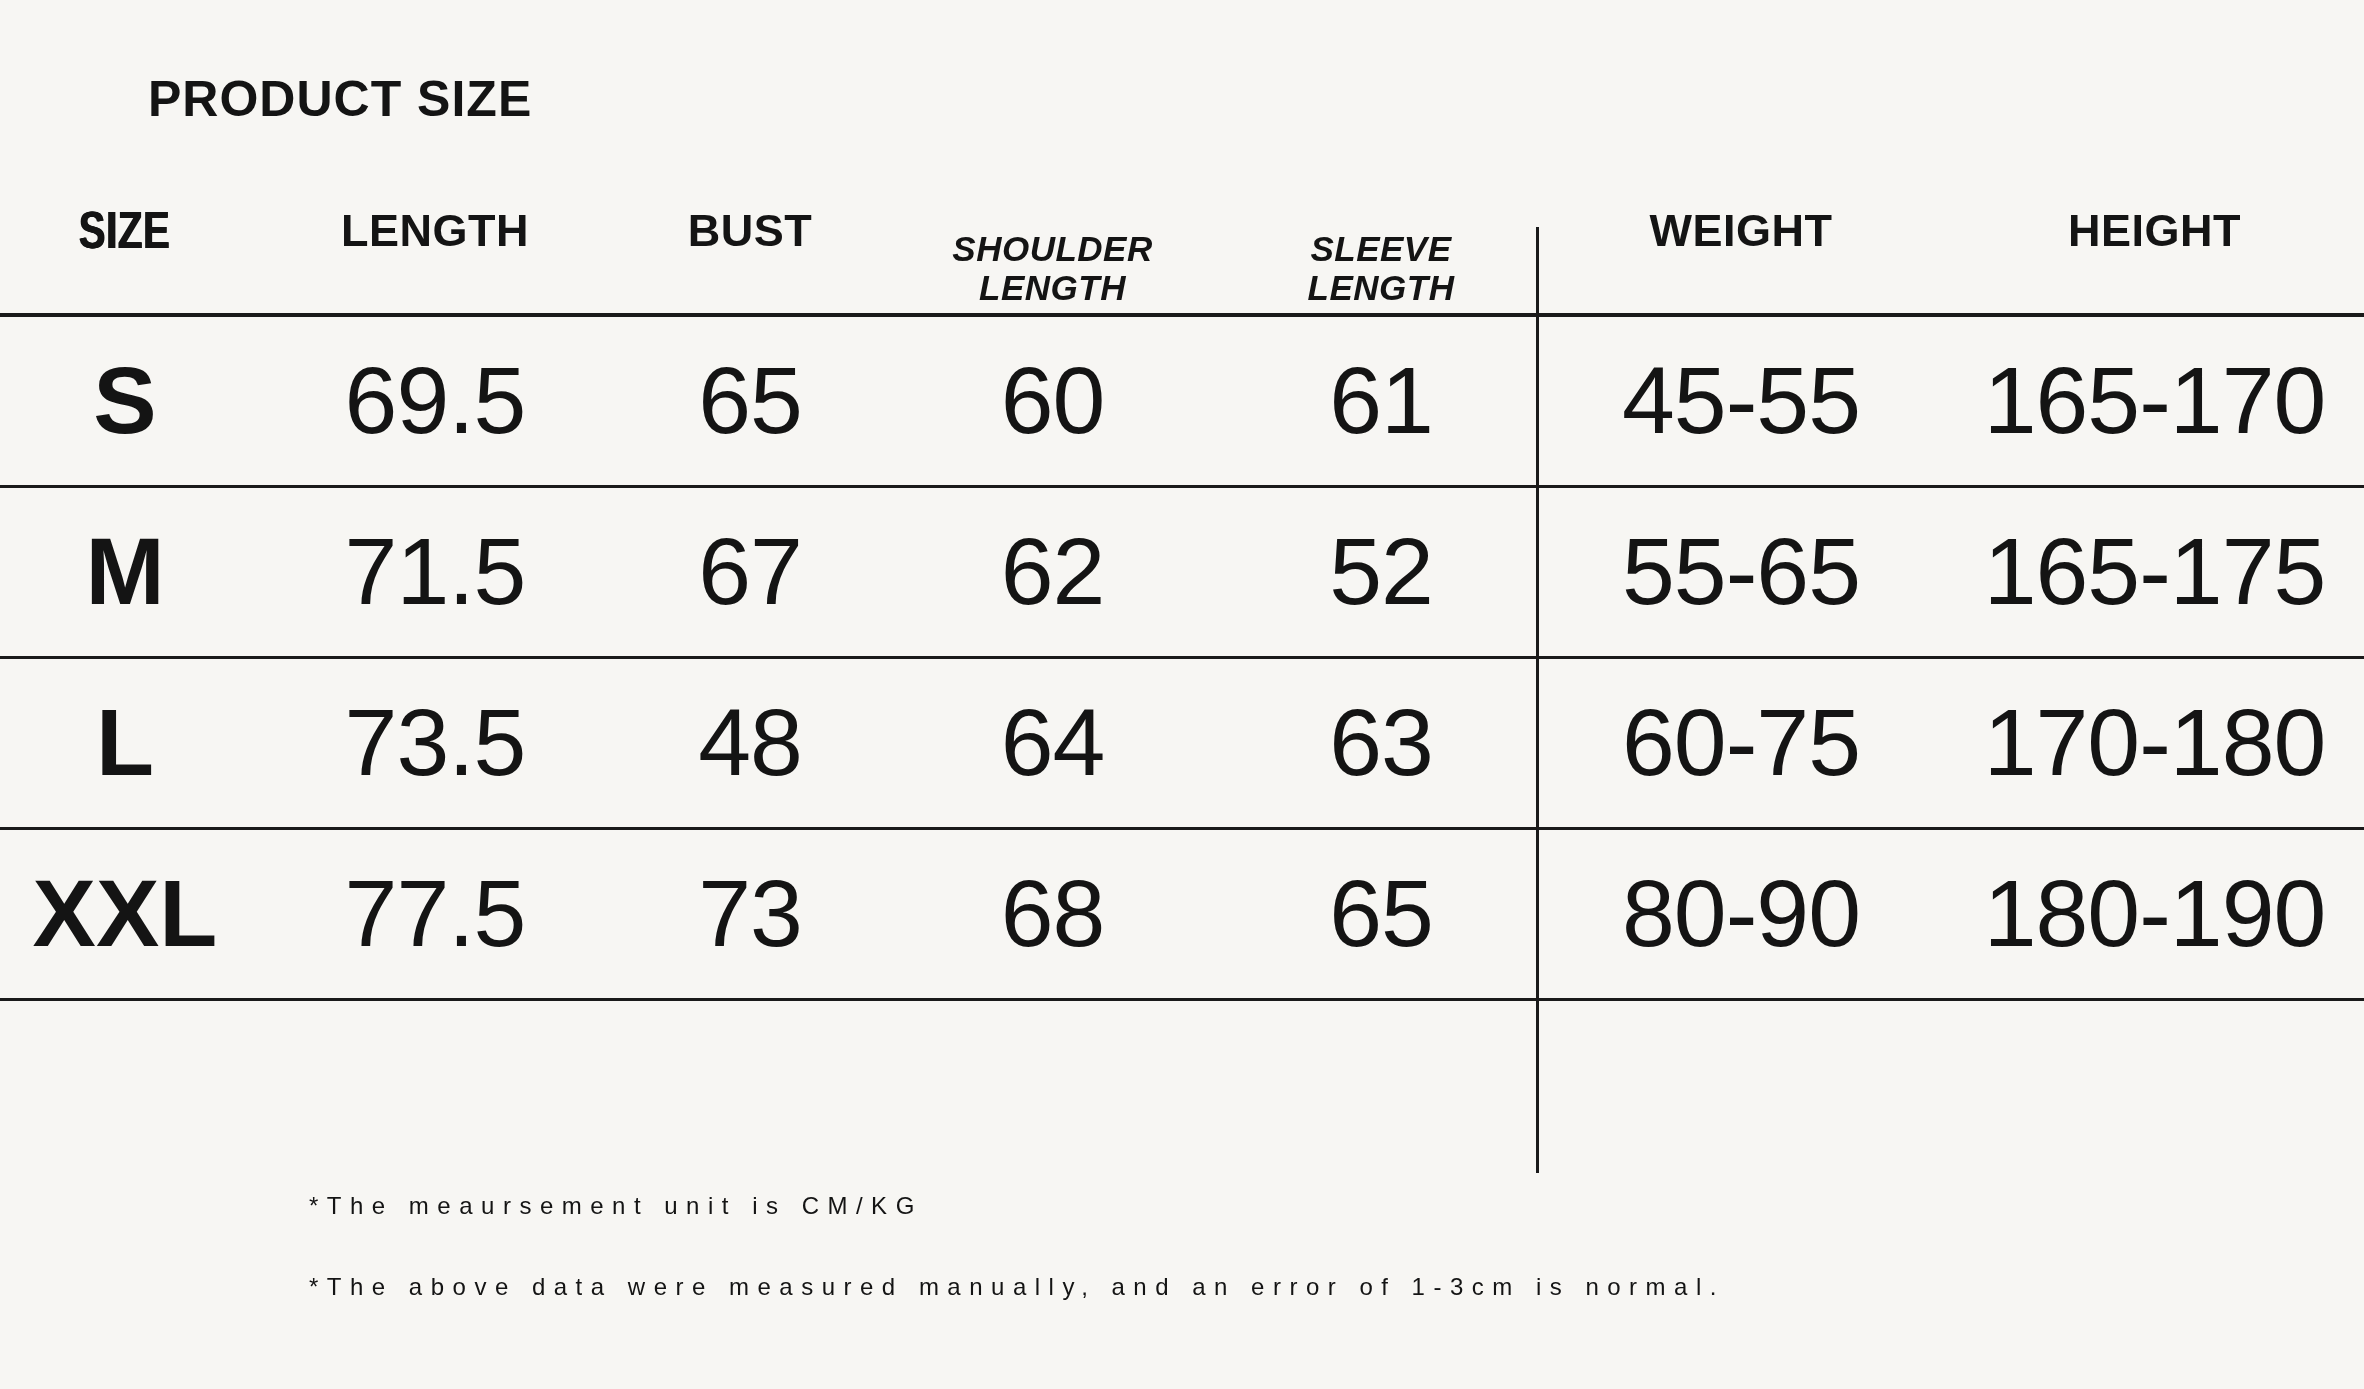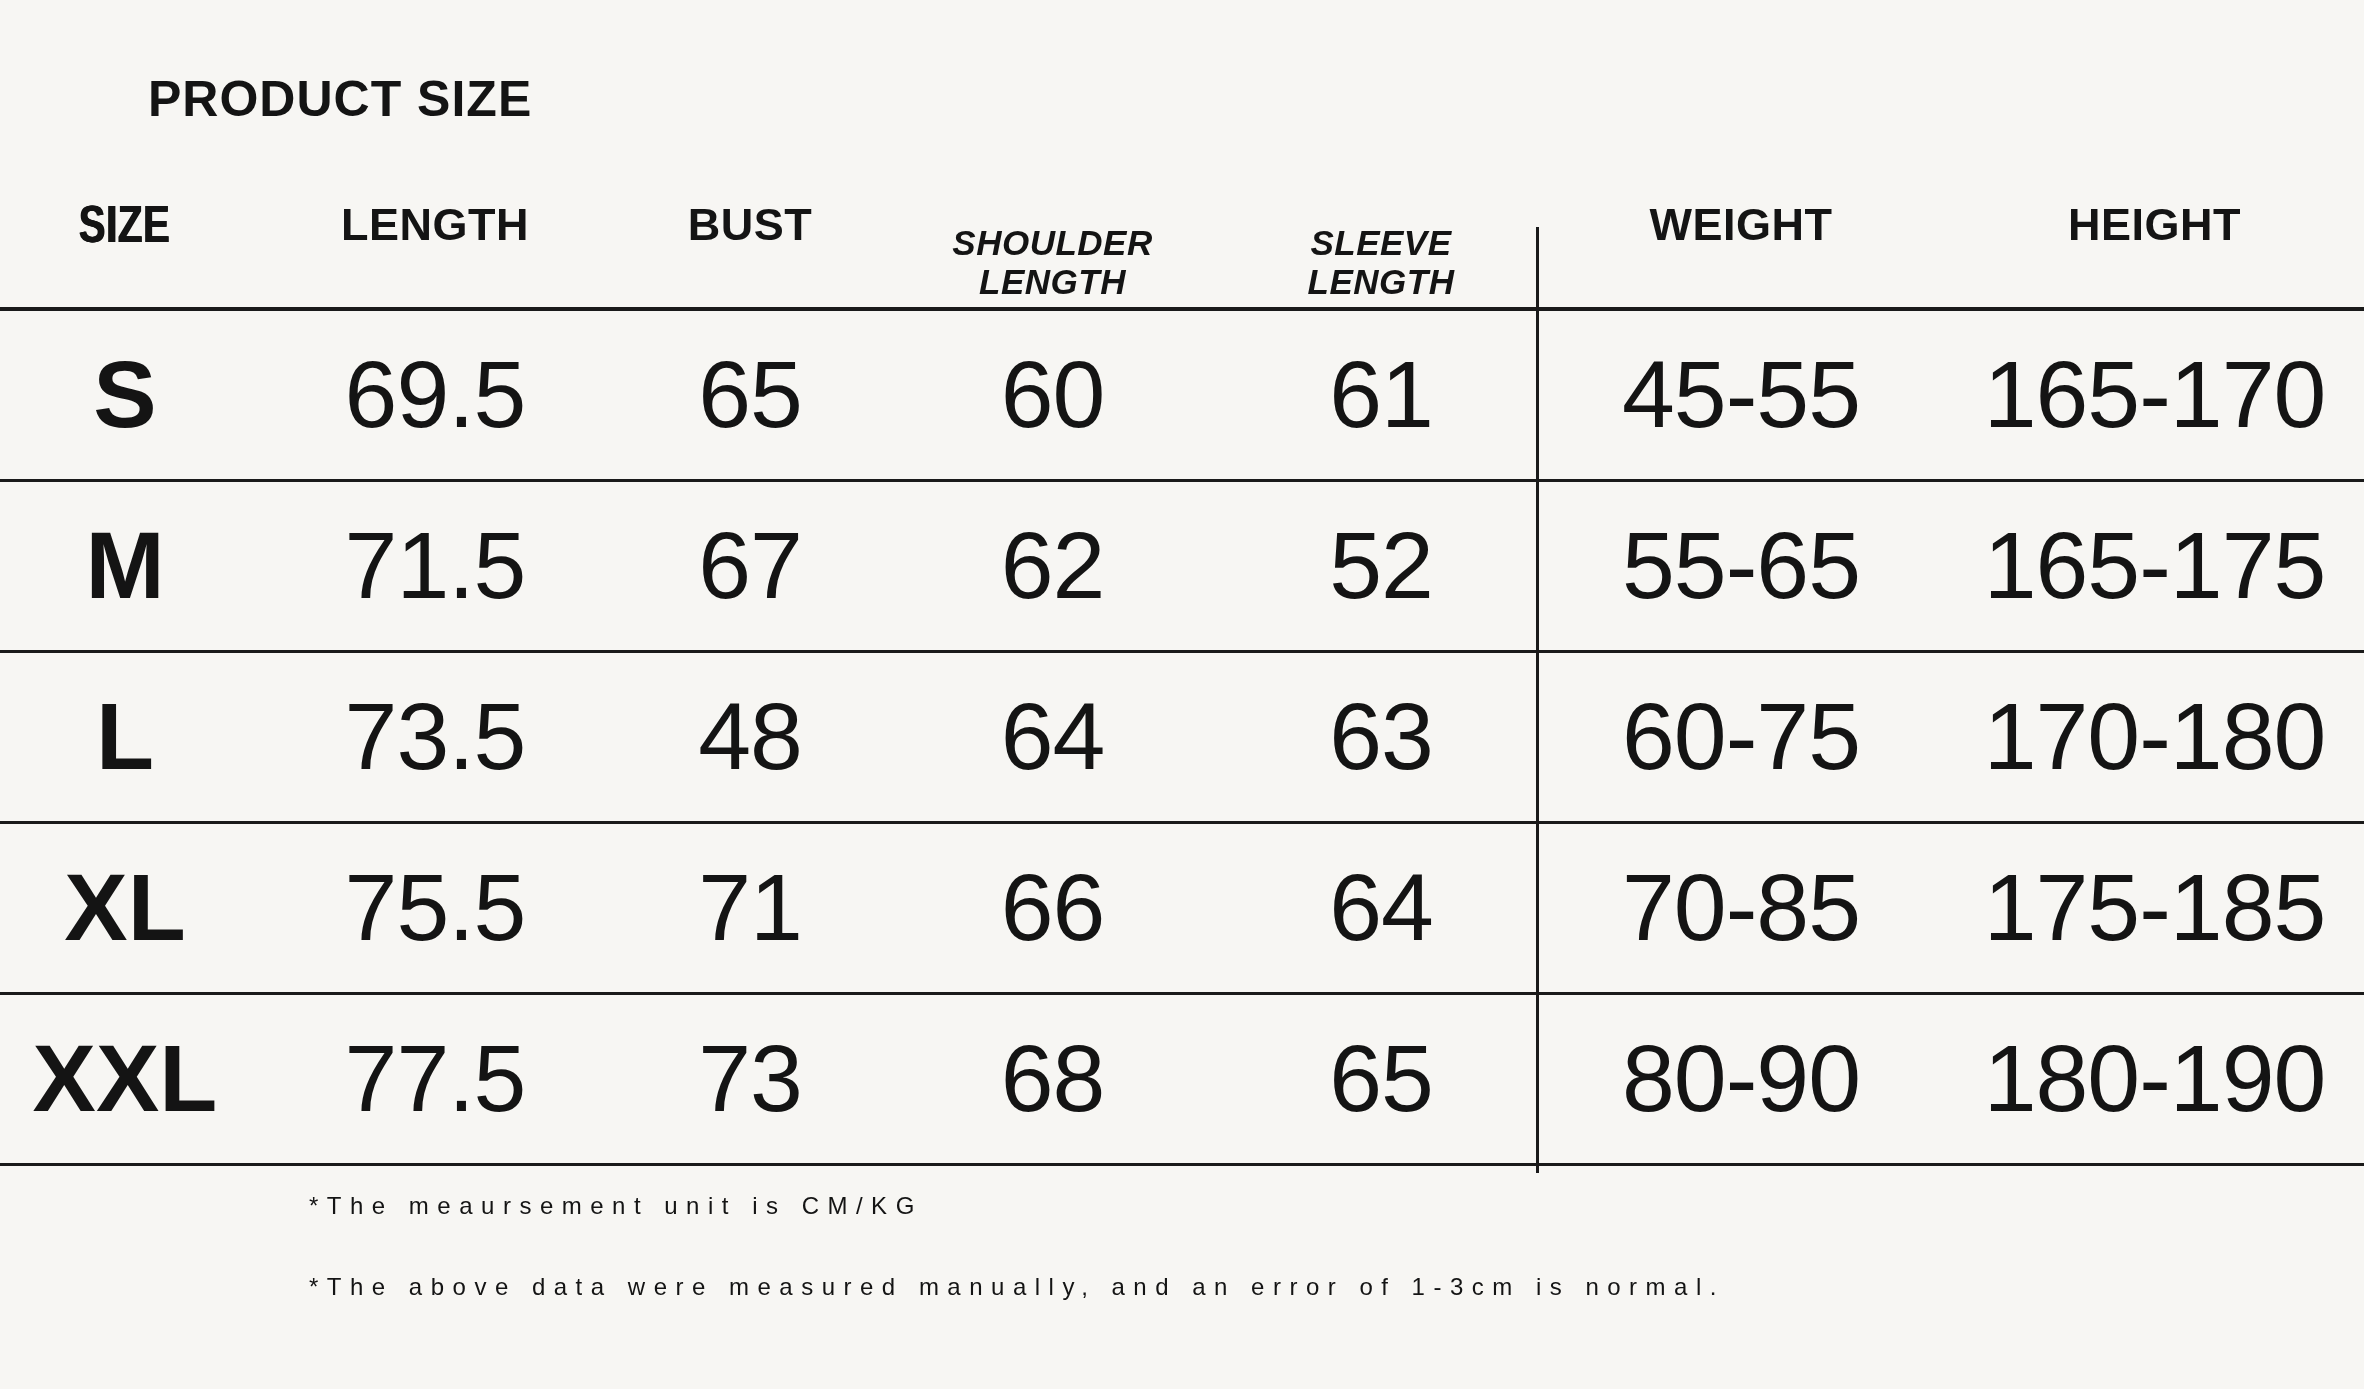--- a/index.html
+++ b/index.html
@@ -25,21 +25,21 @@
     font-size: 50px;
     font-weight: bold;
     letter-spacing: 1px;
     white-space: nowrap;
   }
 
   
   table.size-table {
     position: absolute;
     left: 0;
-    top: 199px;
+    top: 205px;
     width: 2364px;
     border-collapse: collapse;
     table-layout: fixed;
   }
   table.size-table th,
   table.size-table td {
     text-align: center;
     padding: 0;
     box-sizing: border-box;
   }
@@ -160,29 +160,20 @@
     <tr>
       <td class="size-cell">L</td>
       <td>73.5</td>
       <td>48</td>
       <td>64</td>
       <td>63</td>
       <td>60-75</td>
       <td>170-180</td>
     </tr>
     <tr>
-      <td class="size-cell">XL</td>
-      <td>75.5</td>
-      <td>71</td>
-      <td>66</td>
-      <td>64</td>
-      <td>70-85</td>
-      <td>175-185</td>
-    </tr>
-    <tr>
       <td class="size-cell">XXL</td>
       <td>77.5</td>
       <td>73</td>
       <td>68</td>
       <td>65</td>
       <td>80-90</td>
       <td>180-190</td>
     </tr>
   </tbody>
 </table>

